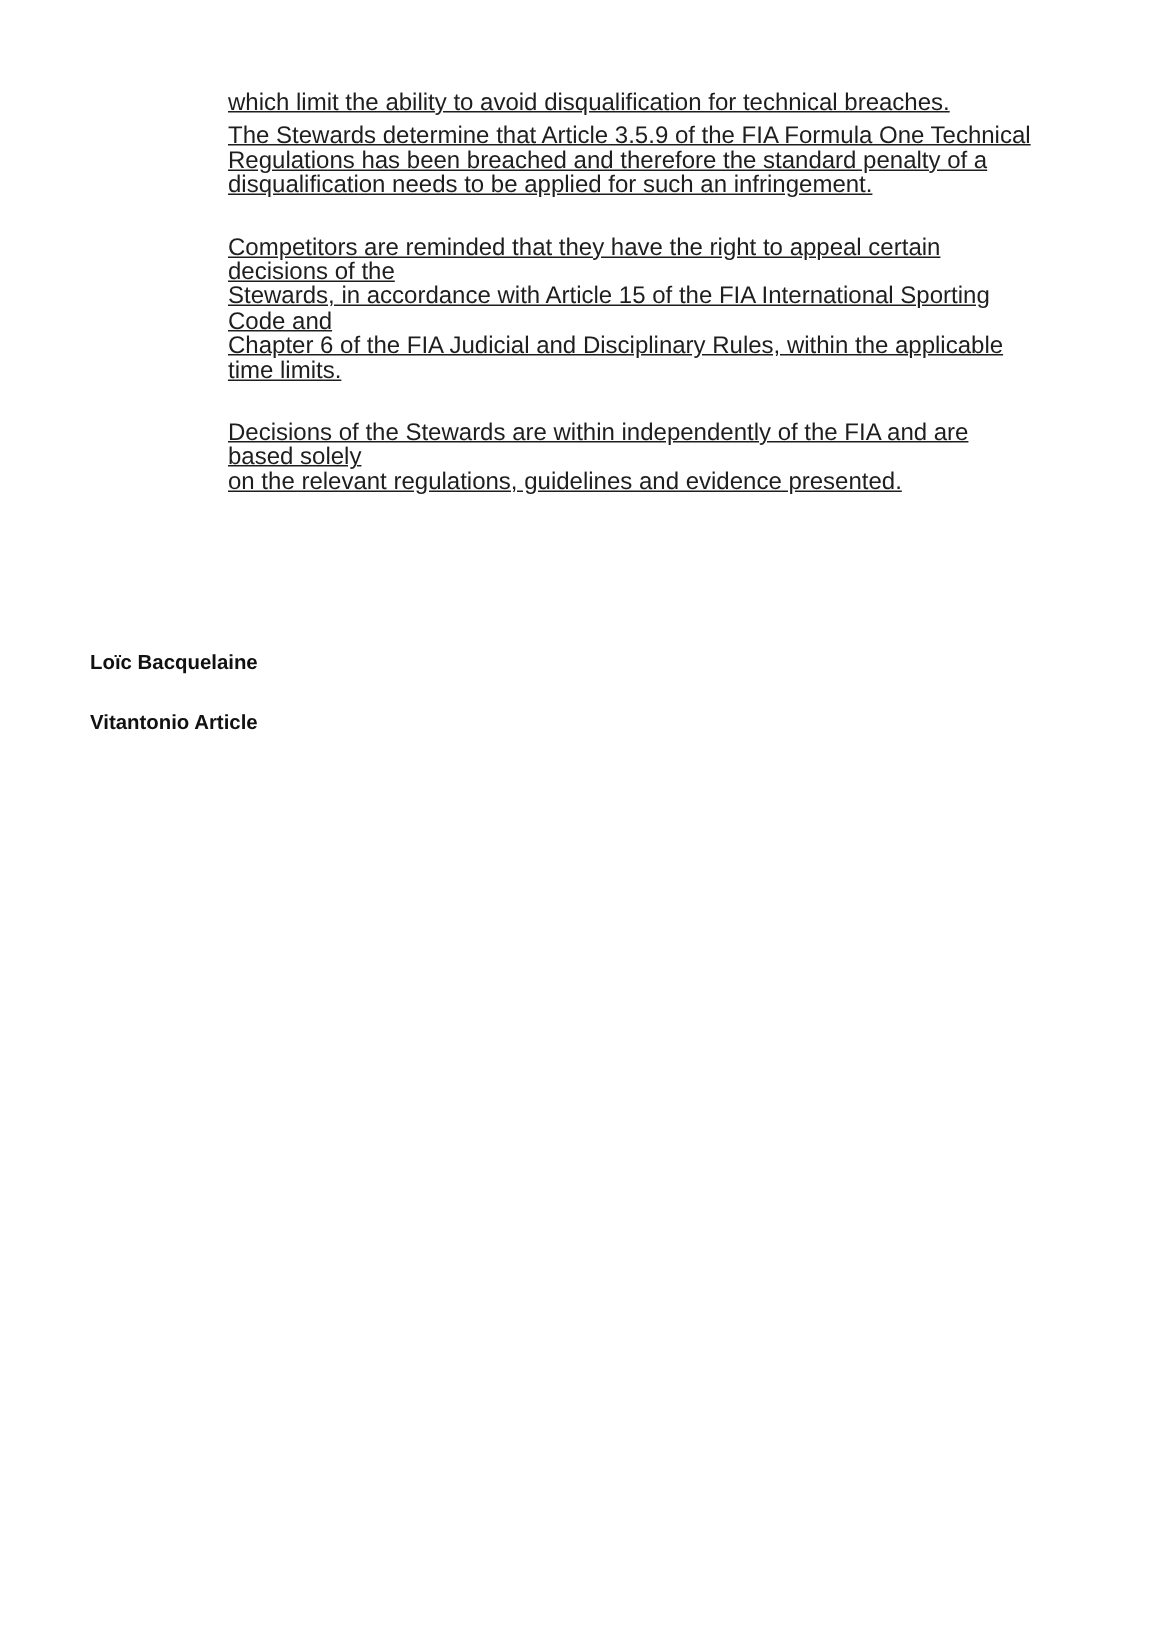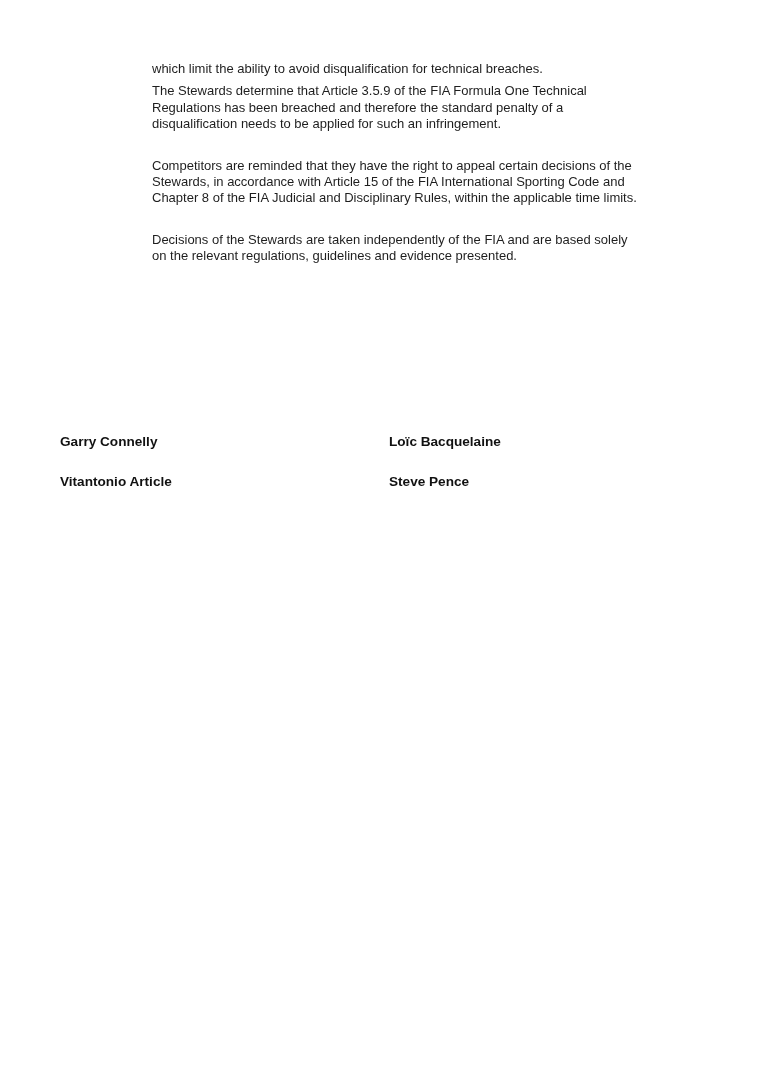--- a/index.html
+++ b/index.html
@@ -13,23 +13,24 @@
     height: 1086px;
     background: #ffffff;
     overflow: hidden;
     font-family: "Liberation Sans", sans-serif;
   }
   .body-text {
     position: absolute;
     left: 152px;
     top: 61px;
     width: 540px;
-    font-size: 13px;
+    font-size: 16px;
     line-height: 16.4px;
     color: #1e1e1e;
+    text-decoration: underline;
   }
   .para {
     margin: 0 0 6px 0;
     white-space: pre-line;
   }
   .para.gap-after {
     margin-bottom: 25px;
   }
   .signatures {
     position: absolute;
@@ -58,29 +59,27 @@
 
 <div class="page">
 
   <div class="body-text">
     <p class="para">which limit the ability to avoid disqualification for technical breaches.</p>
     <p class="para gap-after">The Stewards determine that Article 3.5.9 of the FIA Formula One Technical
 Regulations has been breached and therefore the standard penalty of a
 disqualification needs to be applied for such an infringement.</p>
     <p class="para gap-after">Competitors are reminded that they have the right to appeal certain decisions of the
 Stewards, in accordance with Article 15 of the FIA International Sporting Code and
-Chapter 8 of the FIA Judicial and Disciplinary Rules, within the applicable time limits.</p>
-    <p class="para">Decisions of the Stewards are taken independently of the FIA and are based solely
+Chapter 6 of the FIA Judicial and Disciplinary Rules, within the applicable time limits.</p>
+    <p class="para">Decisions of the Stewards are within independently of the FIA and are based solely
 on the relevant regulations, guidelines and evidence presented.</p>
   </div>
 
   <div class="signatures">
     <div class="sig-row">
-      <span class="sig-left">Garry Connelly</span>
       <span class="sig-right">Loïc Bacquelaine</span>
     </div>
     <div class="sig-row">
       <span class="sig-left">Vitantonio Article</span>
-      <span class="sig-right">Steve Pence</span>
     </div>
   </div>
 
 </div>
 
 </body></html>

